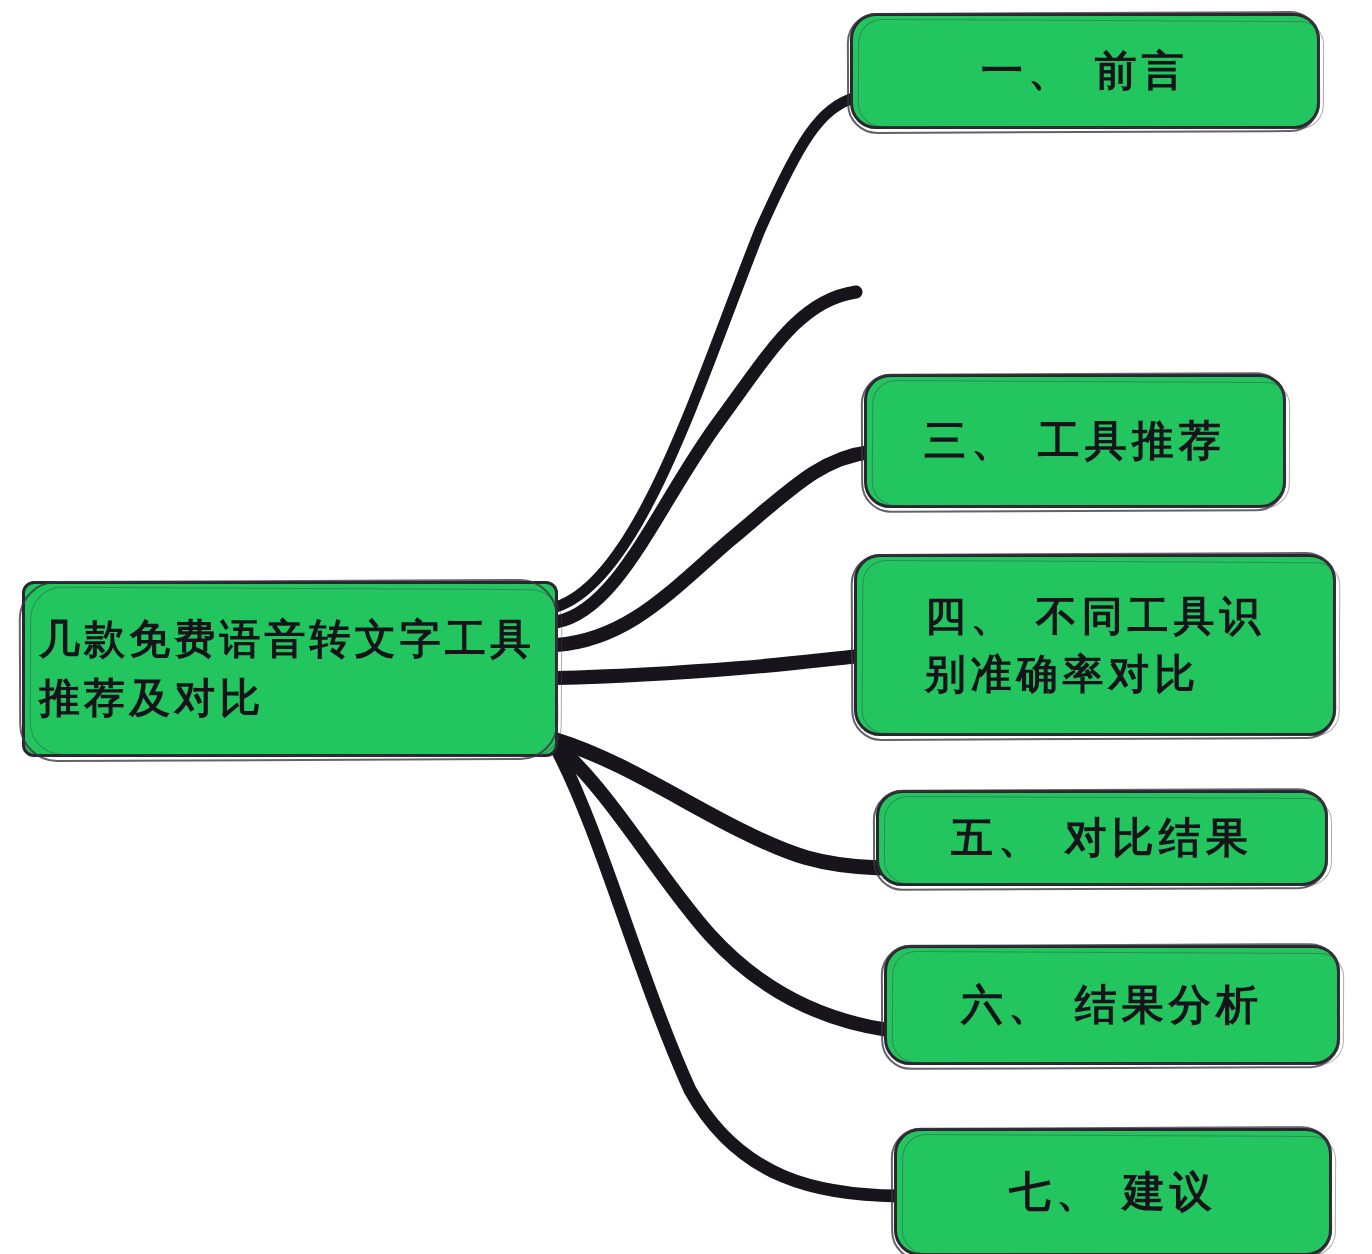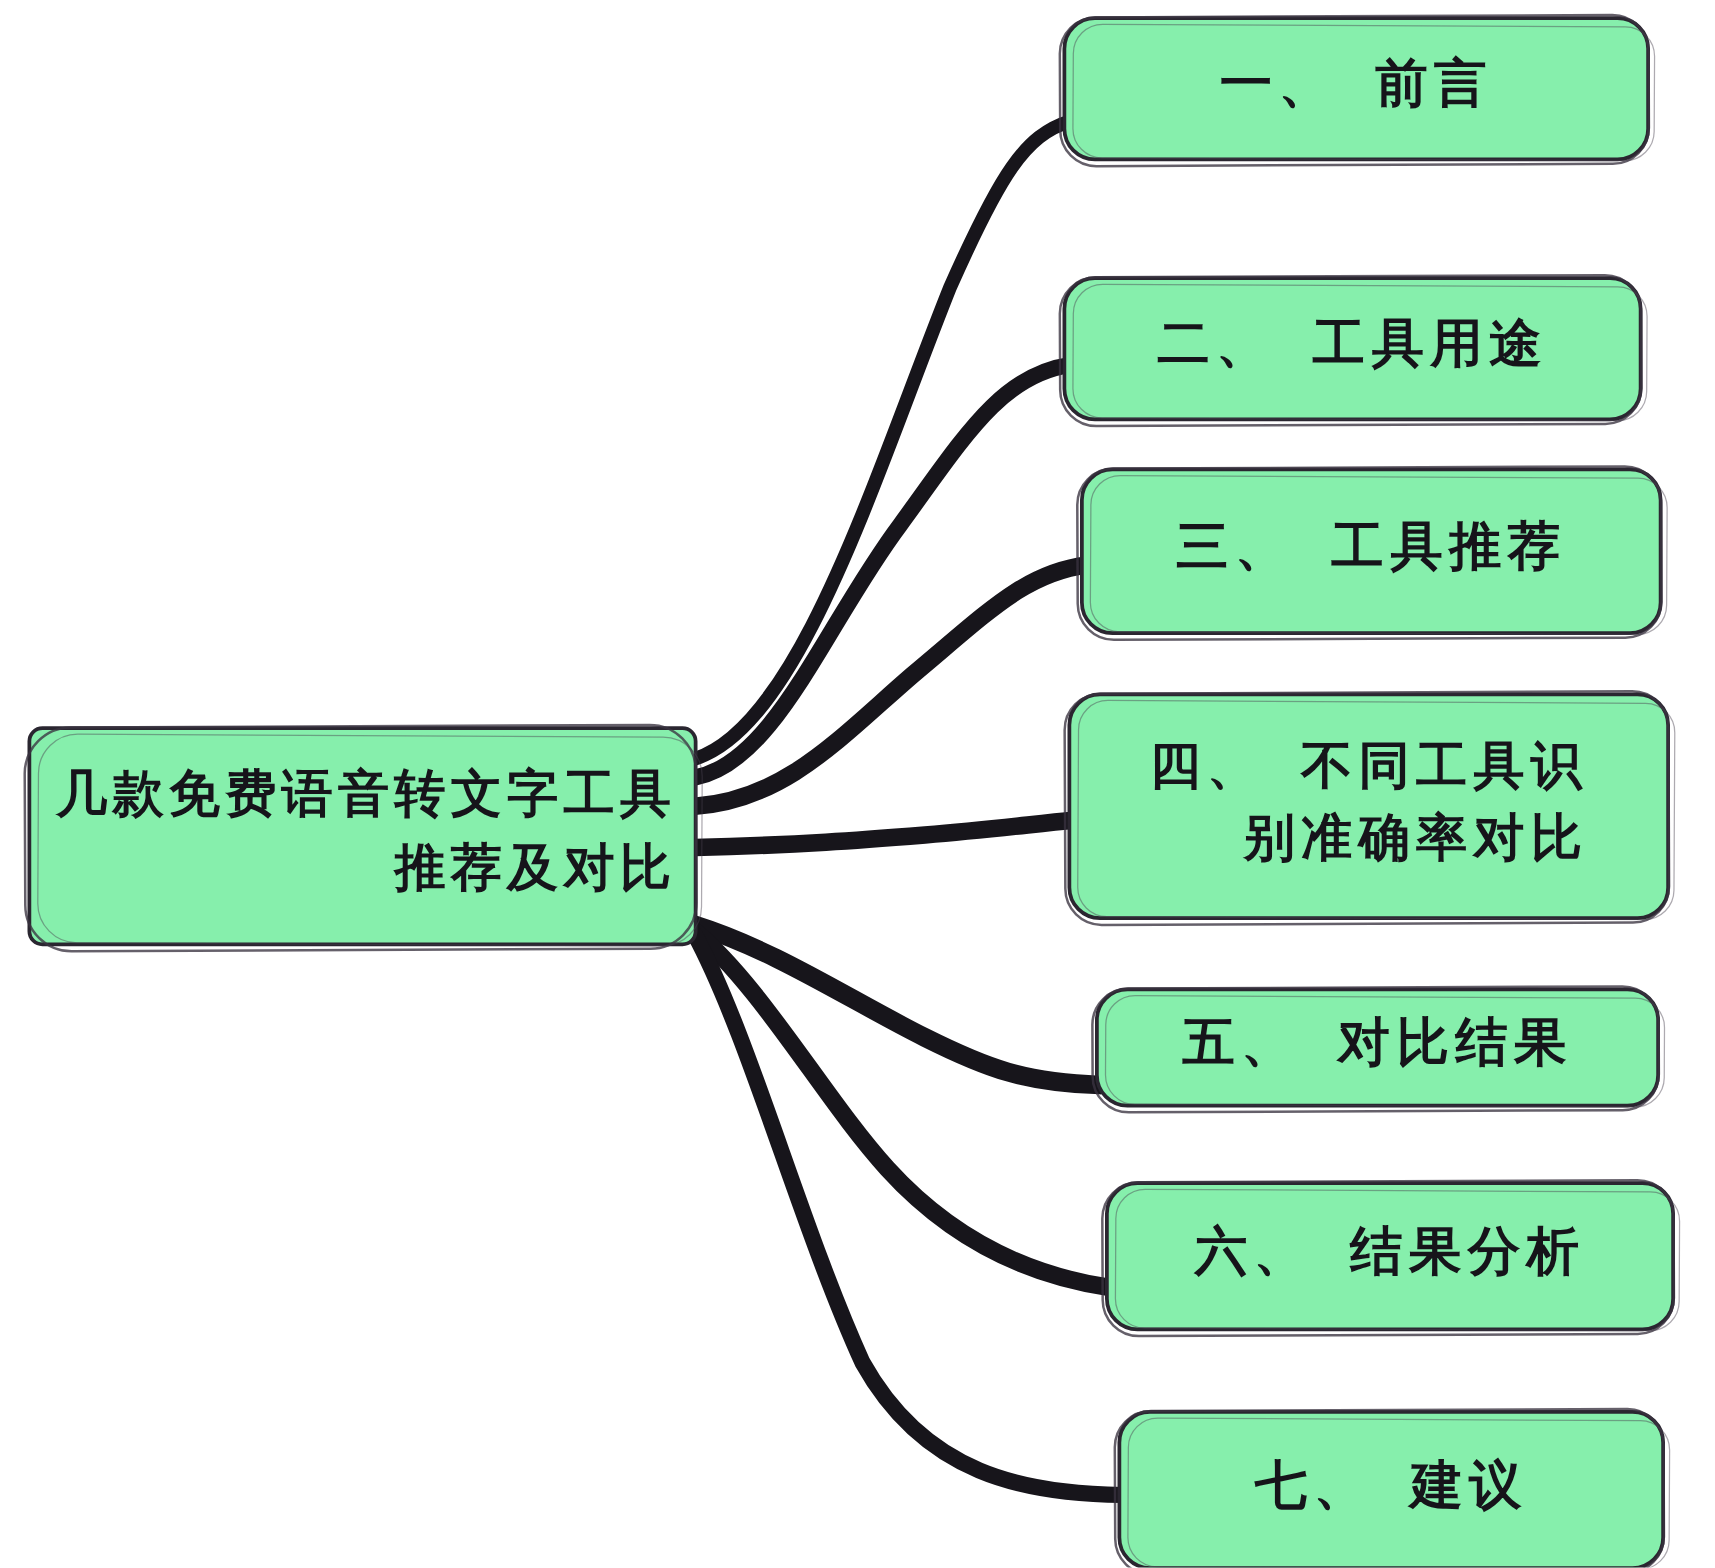--- a/index.html
+++ b/index.html
@@ -25,33 +25,32 @@
     position: absolute;
     left: 0;
     top: 0;
     width: 1372px;
     height: 1254px;
     pointer-events: none;
   }
   .node {
     position: absolute;
     box-sizing: border-box;
-    background: #86efac;
+    background: #22c55e;
     border: 3px solid #2a2630;
     border-radius: 26px;
     display: flex;
     align-items: center;
     justify-content: center;
-    text-align: right;
+    text-align: left;
     color: #16141a;
     letter-spacing: 0.12em;
     line-height: 1.32;
     font-weight: 600;
     z-index: 3;
-    font-family: Liberation Mono, monospace;
   }
   
   .node::before {
     content: "";
     position: absolute;
     left: -6px;
     top: -4px;
     right: -3px;
     bottom: -7px;
     border: 2px solid #3a3340;
@@ -90,21 +89,21 @@
     font-size: 41px;
     letter-spacing: 0.10em;
     line-height: 1.45;
   }
   #central-node::before { border-radius: 38px; }
   #central-node::after { border-radius: 32px; }
 
   
   #branch-node-1 { left: 850px;  top: 13px;   width: 470px; height: 116px; font-size: 42px; }
   #branch-node-2 { left: 850px;  top: 221px;  width: 464px; height: 116px; font-size: 42px; }
-  #branch-node-3 { left: 864px;  top: 374px;  width: 466px; height: 134px; font-size: 42px; }
+  #branch-node-3 { left: 864px;  top: 374px;  width: 422px; height: 134px; font-size: 42px; }
   #branch-node-4 {
     left: 854px;  top: 554px;  width: 482px; height: 182px;
     font-size: 41px; line-height: 1.42;
   }
   #branch-node-5 { left: 876px;  top: 790px;  width: 452px; height: 96px; font-size: 42px; }
   #branch-node-6 { left: 884px;  top: 945px;  width: 456px; height: 120px; font-size: 42px; }
   #branch-node-7 { left: 894px;  top: 1128px; width: 438px; height: 128px; font-size: 42px; }
 </style>
 </head>
 <body>
@@ -131,23 +130,20 @@
   </svg>
 
   <div class="node" id="central-node">
     <span class="node-label">几款免费语音转文字工具推荐及对比</span>
   </div>
 
   <div class="node" id="branch-node-1">
     <span class="node-label">一、  前言</span>
   </div>
 
-  <div class="node" id="branch-node-2">
-    <span class="node-label">二、  工具用途</span>
-  </div>
 
   <div class="node" id="branch-node-3">
     <span class="node-label">三、  工具推荐</span>
   </div>
 
   <div class="node" id="branch-node-4">
     <span class="node-label">四、  不同工具识
 别准确率对比</span>
   </div>
 

